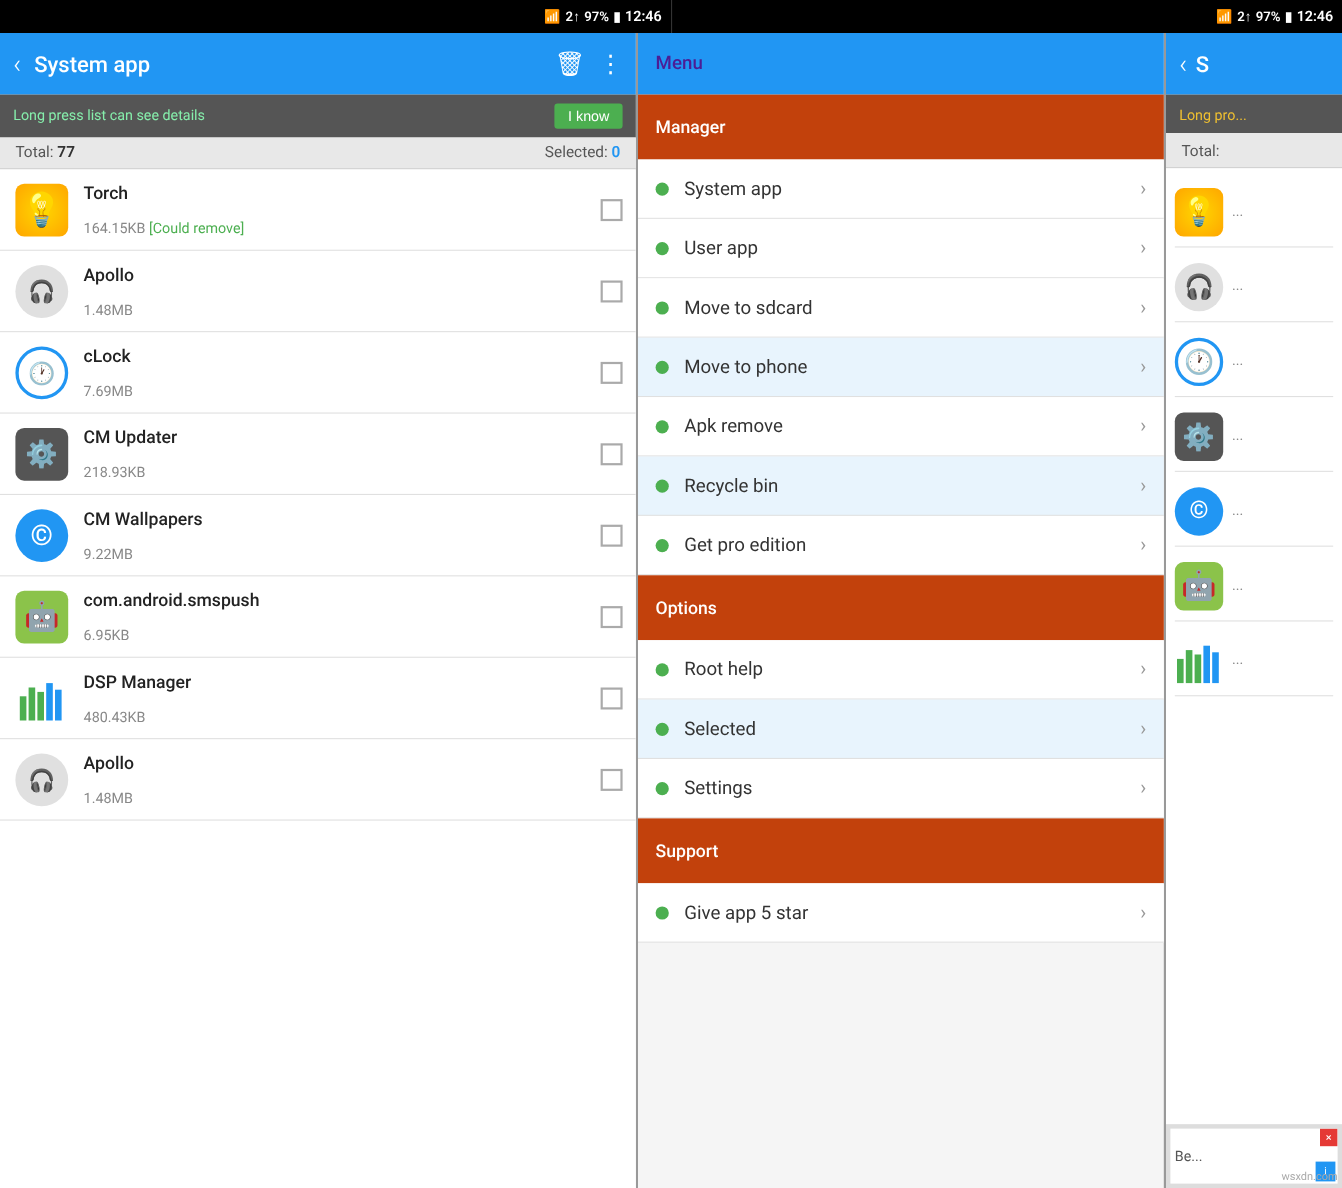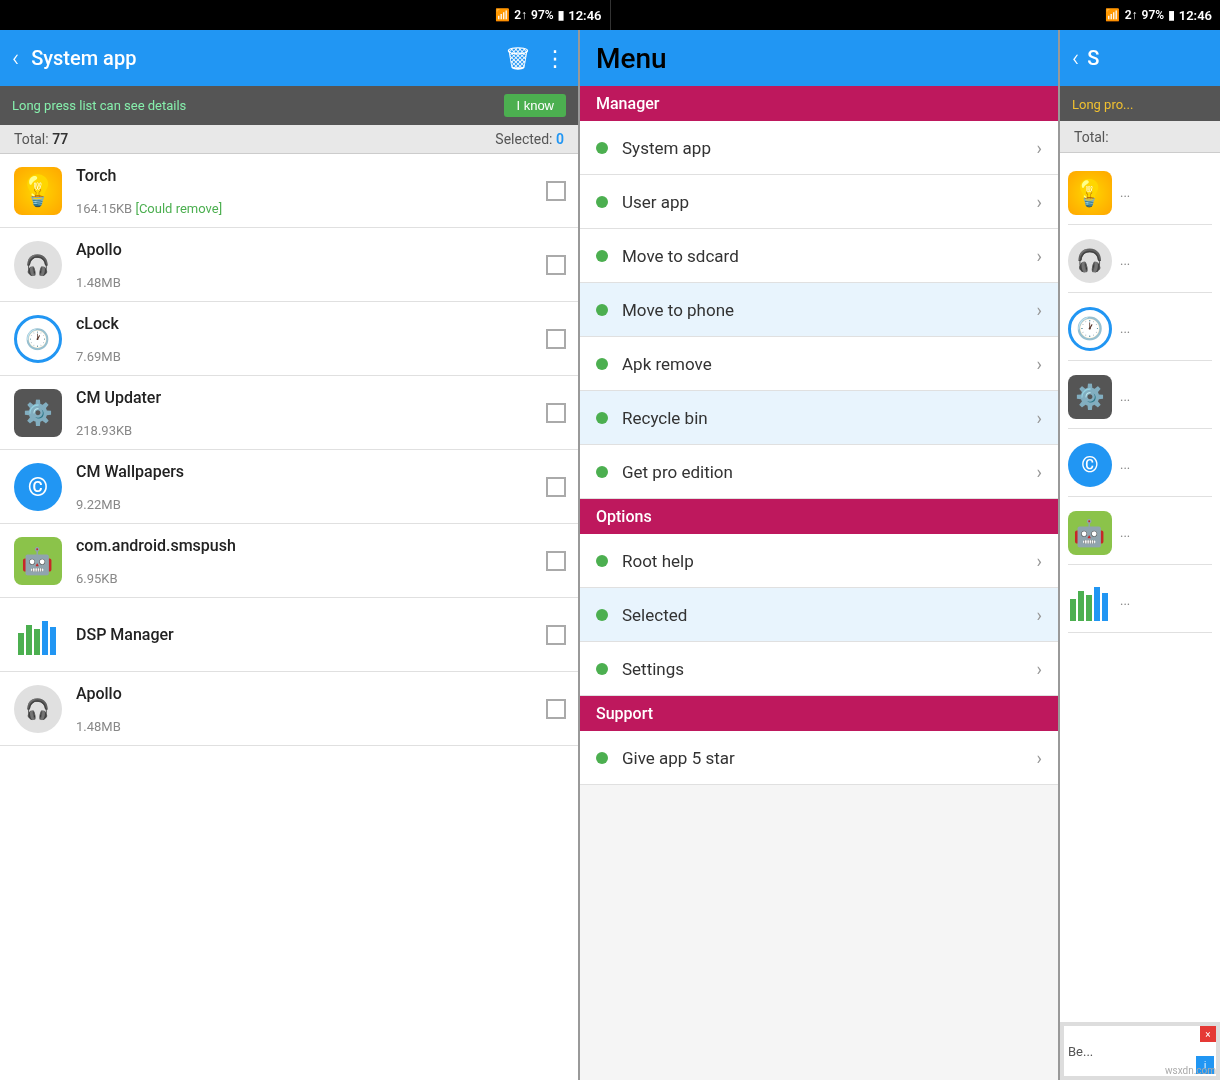--- a/index.html
+++ b/index.html
@@ -234,28 +234,28 @@
 
     
     .menu-header {
       background: #2196F3;
       height: 56px;
       display: flex;
       align-items: center;
       padding: 0 16px;
     }
     .menu-title {
-      color: #000000;
-      font-size: 28px;
+      color: #4c1d95;
+      font-size: 17px;
       font-weight: 500;
     }
 
     .menu-section-header {
-      background: #be185d;
-      padding: 8px 16px;
+      background: #c2410c;
+      padding: 20px 16px;
     }
     .menu-section-label {
       color: #fff;
       font-size: 16px;
       font-weight: 500;
     }
 
     .menu-item {
       display: flex;
       align-items: center;
@@ -457,20 +457,21 @@
               <rect x="2" y="20" width="6" height="22" fill="#4CAF50"></rect>
               <rect x="10" y="12" width="6" height="30" fill="#4CAF50"></rect>
               <rect x="18" y="16" width="6" height="26" fill="#4CAF50"></rect>
               <rect x="26" y="8" width="6" height="34" fill="#2196F3"></rect>
               <rect x="34" y="14" width="6" height="28" fill="#2196F3"></rect>
             </svg>
           </div>
         </div>
         <div class="app-info">
           <div class="app-name">DSP Manager</div>
+          <div class="app-size">480.43KB</div>
         </div>
         <div class="app-checkbox"></div>
       </div>
 
       <div class="app-item">
         <div class="app-icon-wrapper">
           <div class="app-icon-img icon-apollo">🎧</div>
         </div>
         <div class="app-info">
           <div class="app-name">Apollo</div>

